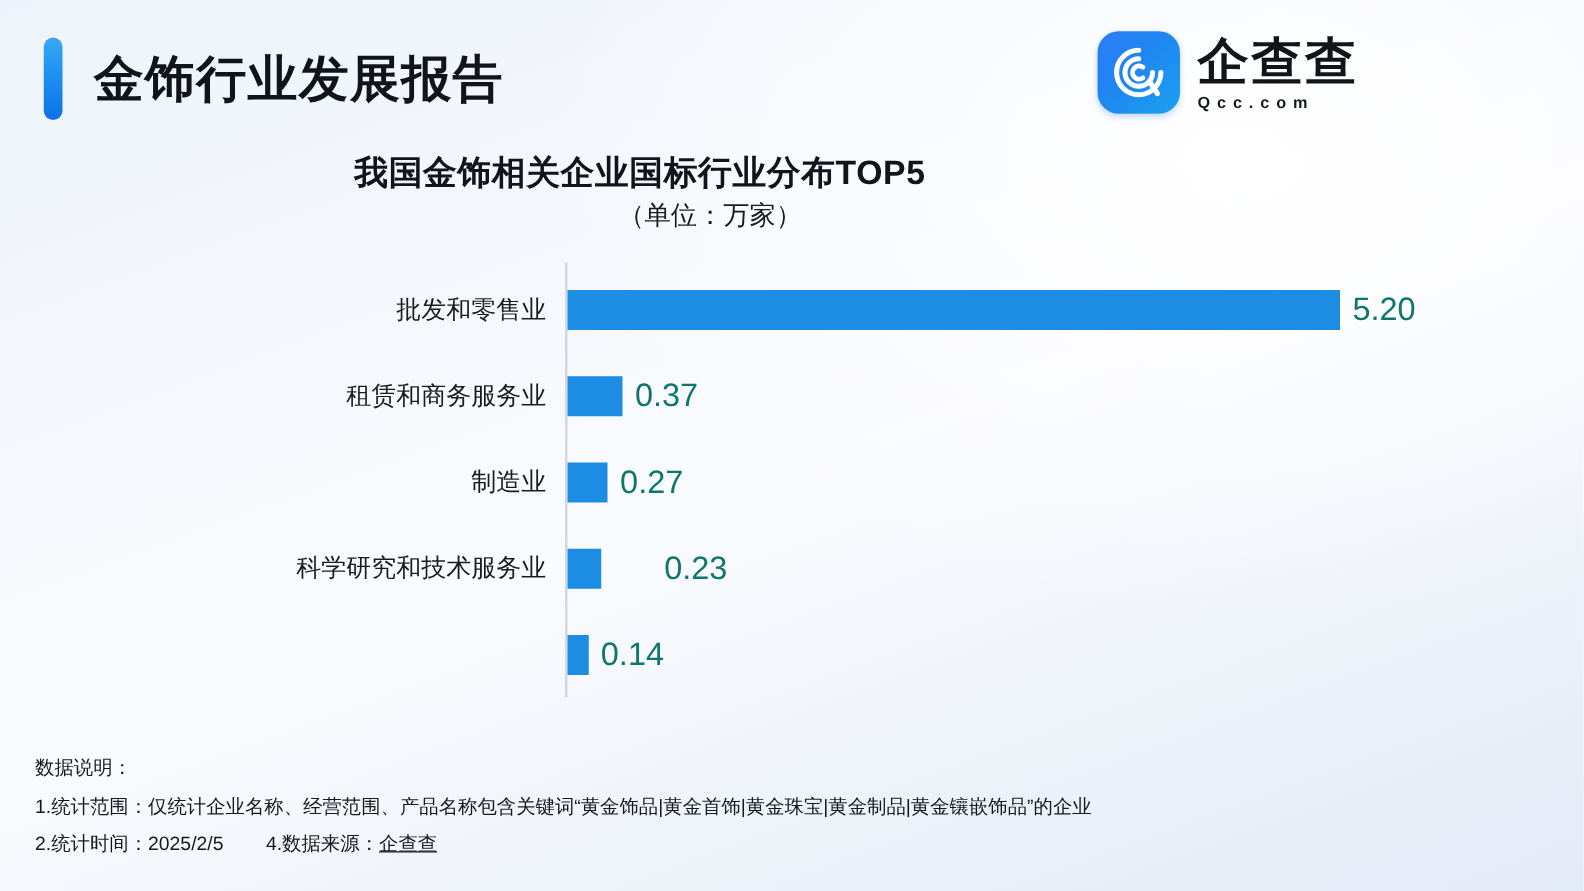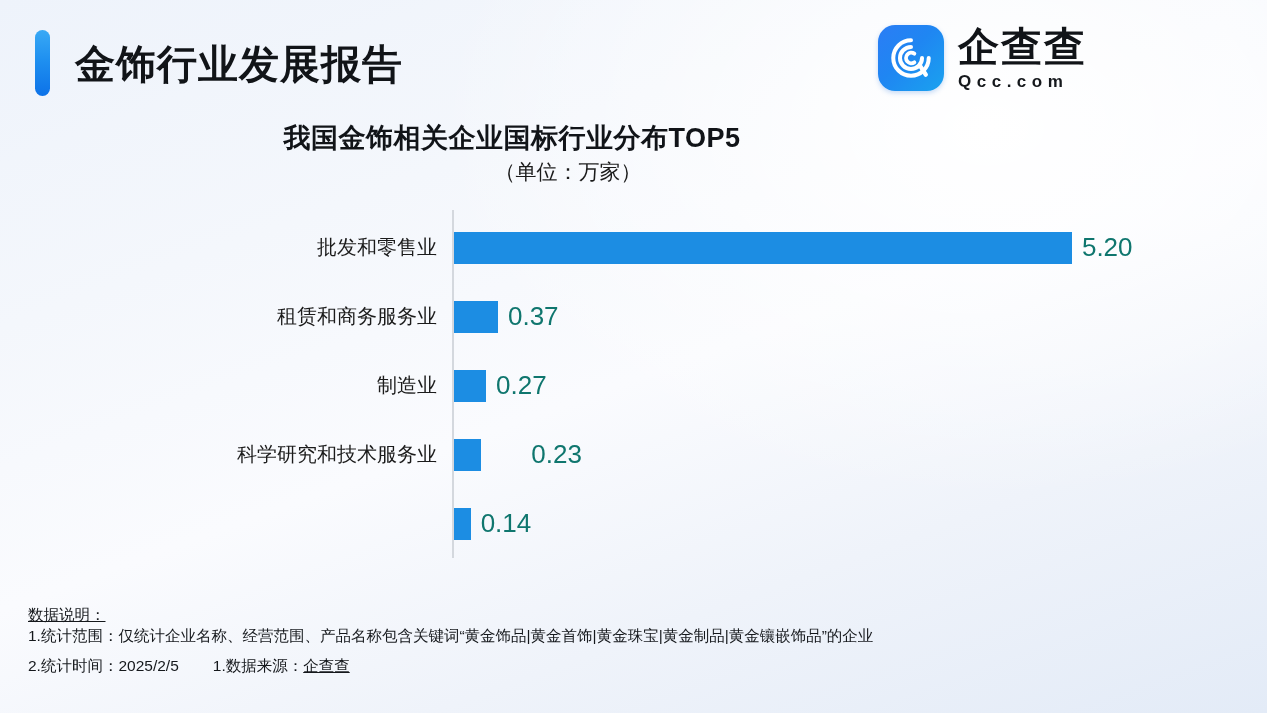--- a/index.html
+++ b/index.html
@@ -33,21 +33,21 @@
     background:linear-gradient(135deg,#2b7df5 0%,#1f86f2 45%,#1aa2ef 100%);
     display:flex; align-items:center; justify-content:center;
     box-shadow:0 2px 5px rgba(30,110,220,.25);
   }
   .brand-text { display:flex; flex-direction:column; justify-content:center; line-height:1; }
   .brand-cn {
     font-size:41px; font-weight:bold; letter-spacing:2px; color:#111418;
     white-space:nowrap;
   }
   .brand-en {
-    font-size:17px; font-weight:bold; letter-spacing:5.5px; color:#15181c;
+    font-size:13px; font-weight:bold; letter-spacing:5.5px; color:#15181c;
     margin-top:5px; white-space:nowrap;
   }
 
   
   .chart-title {
     position:absolute; left:0; top:120px; width:1024px; text-align:center;
     font-size:27px; font-weight:bold; color:#111418; letter-spacing:.5px;
   }
   .chart-subtitle {
     position:absolute; left:0; top:158px; width:1136px; text-align:center;
@@ -73,21 +73,21 @@
     position:absolute; left:454px; height:32px;
     background:#1c8de3;
   }
   .bar-value {
     position:absolute; font-size:26px; color:#0f766e; white-space:nowrap;text-align:center;
   }
 
   
   .notes { position:absolute; left:28px; top:607px; width:1210px; }
   .note { font-size:15.5px; color:#15181c; line-height:1; white-space:nowrap; }
-  .note-head { margin-bottom:5px;text-decoration:underline; }
+  .note-head { margin-bottom:15px; }
   .note-1 { margin-bottom:15px; }
   .note-2 { display:flex; align-items:baseline; }
   .note-gap { display:inline-block; width:34px; }
   .source-link { text-decoration:underline; color:#15181c; }
 </style>
 </head>
 <body>
 
 <div class="header">
   <div class="accent-bar"></div>
@@ -142,16 +142,16 @@
     </div>
 
 </div>
 
 <div class="notes">
   <div class="note note-head">数据说明：</div>
   <div class="note note-1">1.统计范围：仅统计企业名称、经营范围、产品名称包含关键词“黄金饰品|黄金首饰|黄金珠宝|黄金制品|黄金镶嵌饰品”的企业</div>
   <div class="note note-2">
     <span>2.统计时间：2025/2/5</span>
     <span class="note-gap"></span>
-    <span>1.数据来源：</span>
+    <span>4.数据来源：</span>
     <span class="source-link">企查查</span>
   </div>
 </div>
 
 </body></html>

